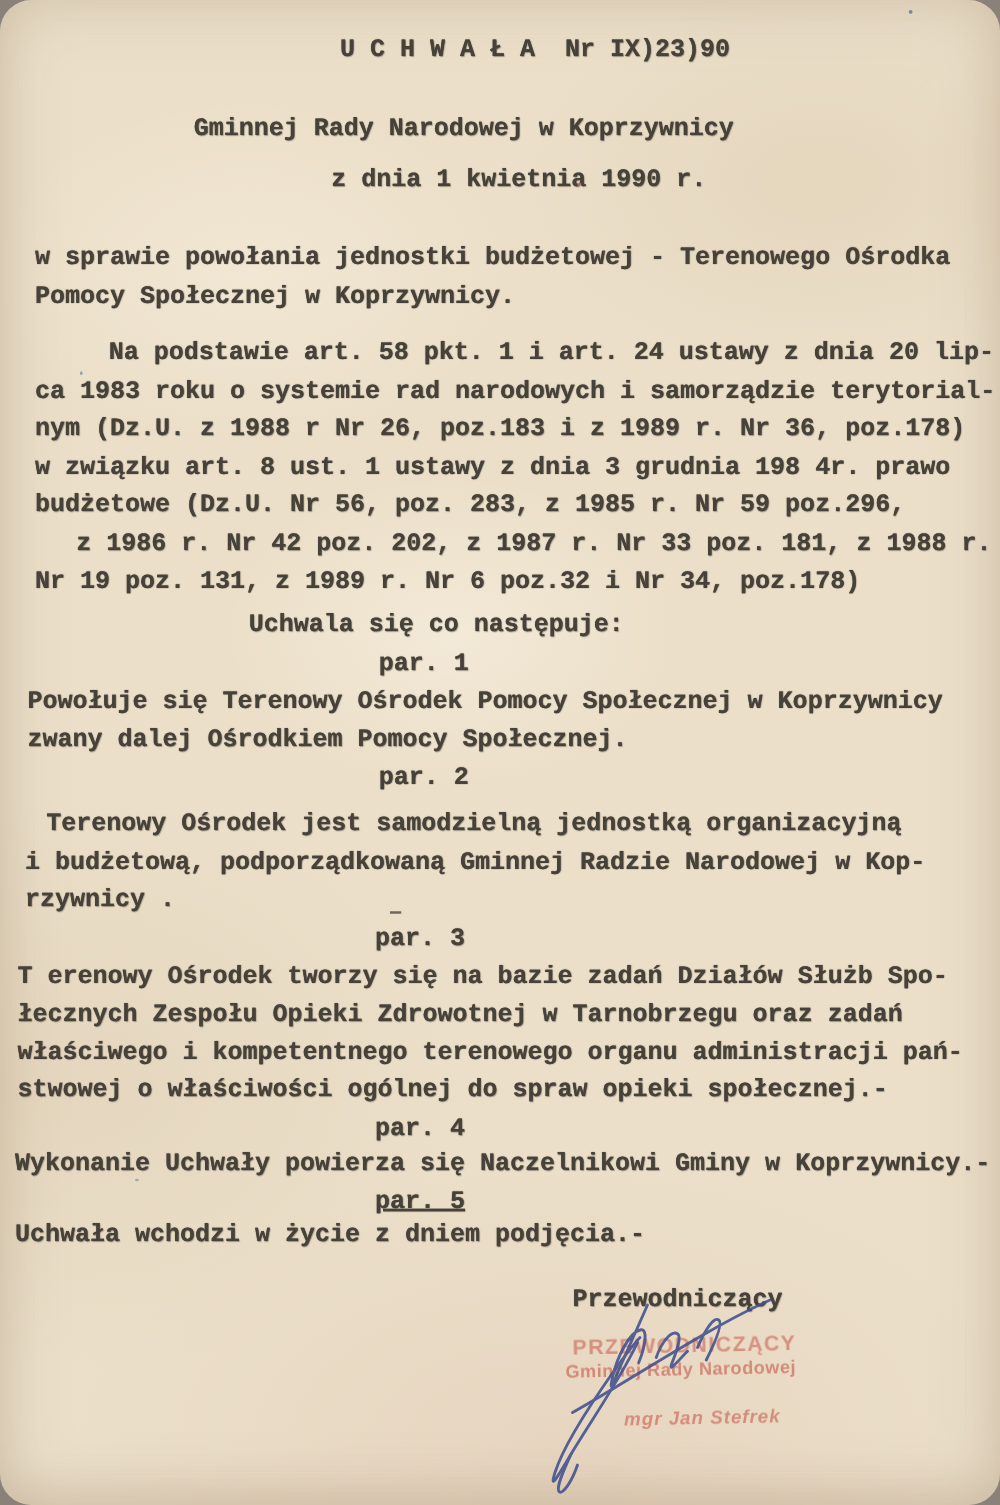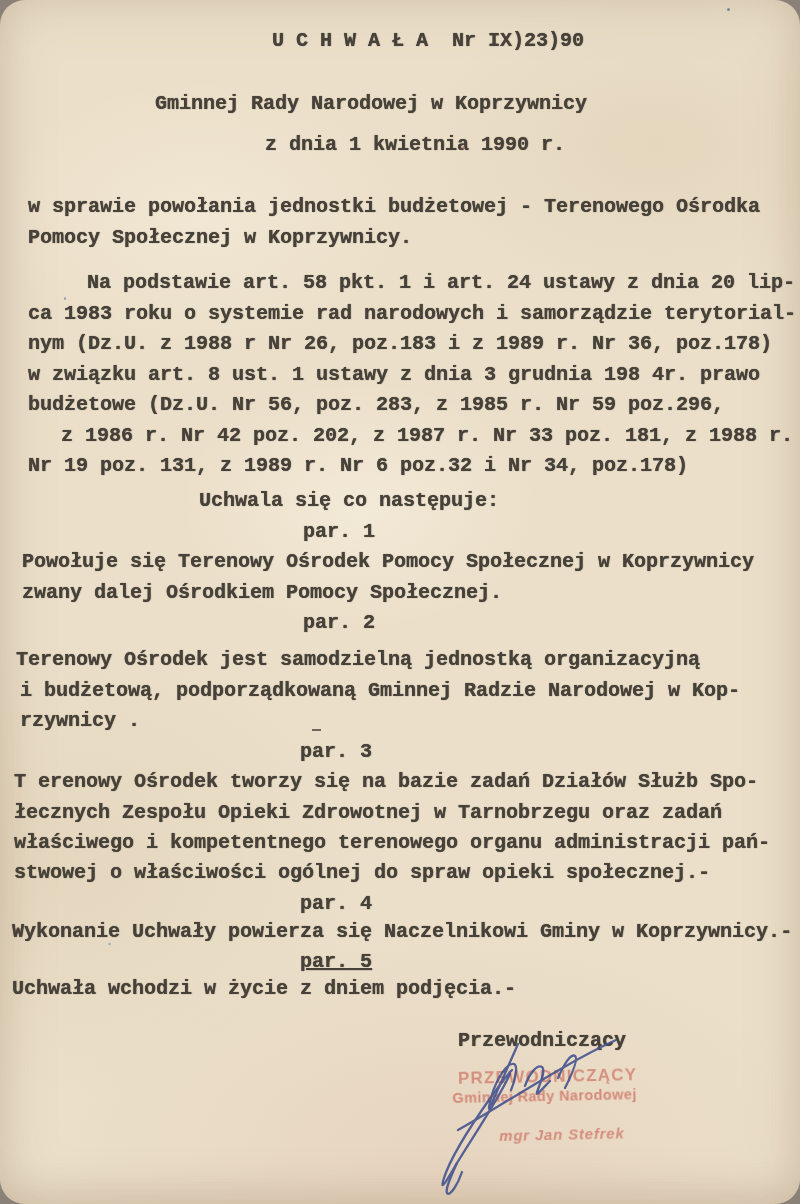--- a/index.html
+++ b/index.html
@@ -81,21 +81,21 @@
   <div class="line" style="left:28px; top:424px;margin-left:33px;">z 1986 r. Nr 42 poz. 202, z 1987 r. Nr 33 poz. 181, z 1988 r.</div>
   <div class="line" style="left:28px; top:454px;">Nr 19 poz. 131, z 1989 r. Nr 6 poz.32 i Nr 34, poz.178)</div>
 
   <div class="line" style="left:199px; top:489px;">Uchwala się co następuje:</div>
 
   <div class="line" style="left:303px; top:520px;">par. 1</div>
   <div class="line" style="left:22px; top:550px;">Powołuje się Terenowy Ośrodek Pomocy Społecznej w Koprzywnicy</div>
   <div class="line" style="left:22px; top:581px;">zwany dalej Ośrodkiem Pomocy Społecznej.</div>
 
   <div class="line" style="left:303px; top:611px;">par. 2</div>
-  <div class="line" style="left:16px; top:648px;">Terenowy Ośrodek jest samodzielną jednostką organizacyjną</div>
+  <div class="line" style="left:37px; top:648px;">Terenowy Ośrodek jest samodzielną jednostką organizacyjną</div>
   <div class="line" style="left:20px; top:679px;">i budżetową, podporządkowaną Gminnej Radzie Narodowej w Kop-</div>
   <div class="line" style="left:20px; top:709px;">rzywnicy .</div>
 
   <div class="typo-dash" style="left:312px; top:729px;"></div>
 
   <div class="line" style="left:300px; top:740px;">par. 3</div>
   <div class="line" style="left:14px; top:770px;">T erenowy Ośrodek tworzy się na bazie zadań Działów Służb Spo-</div>
   <div class="line" style="left:14px; top:801px;">łecznych Zespołu Opieki Zdrowotnej w Tarnobrzegu oraz zadań</div>
   <div class="line" style="left:14px; top:831px;">właściwego i kompetentnego terenowego organu administracji pań-</div>
   <div class="line" style="left:14px; top:861px;">stwowej o właściwości ogólnej do spraw opieki społecznej.-</div>

